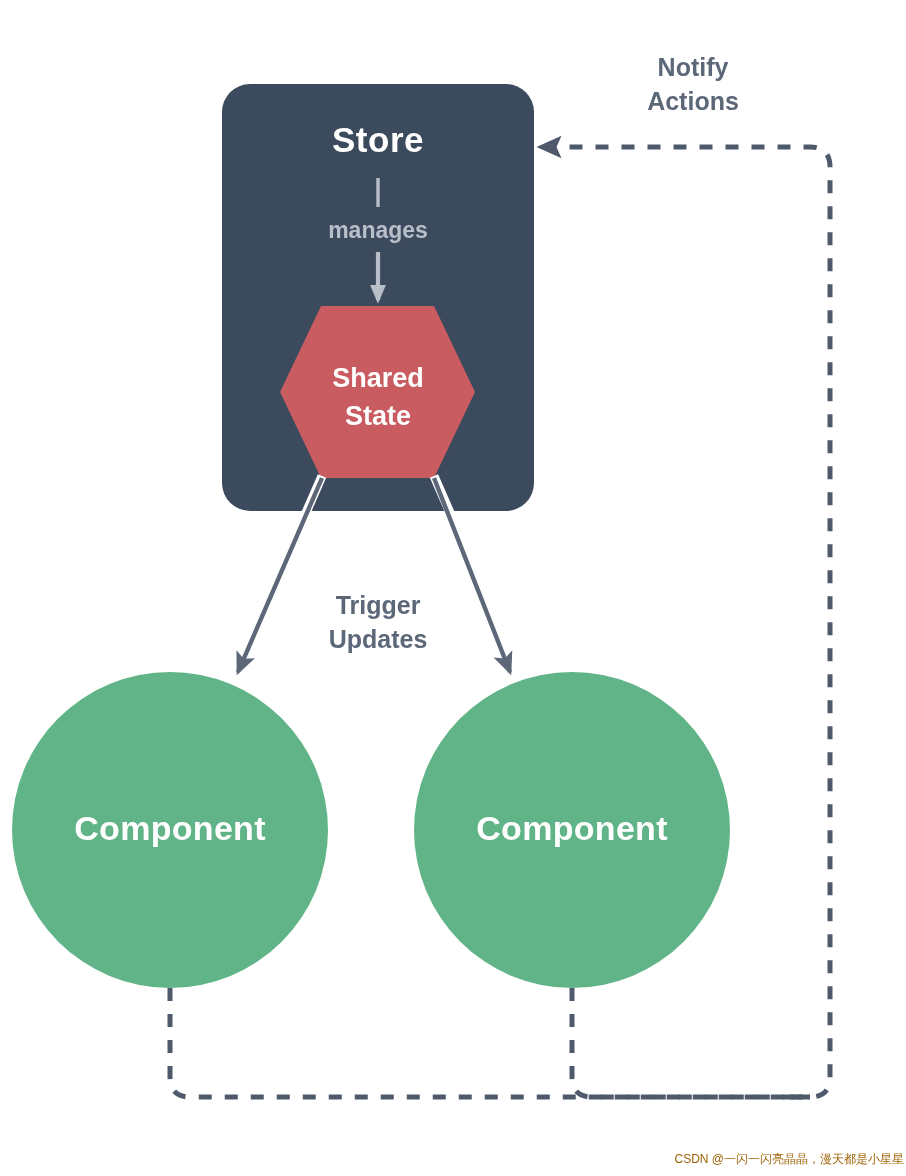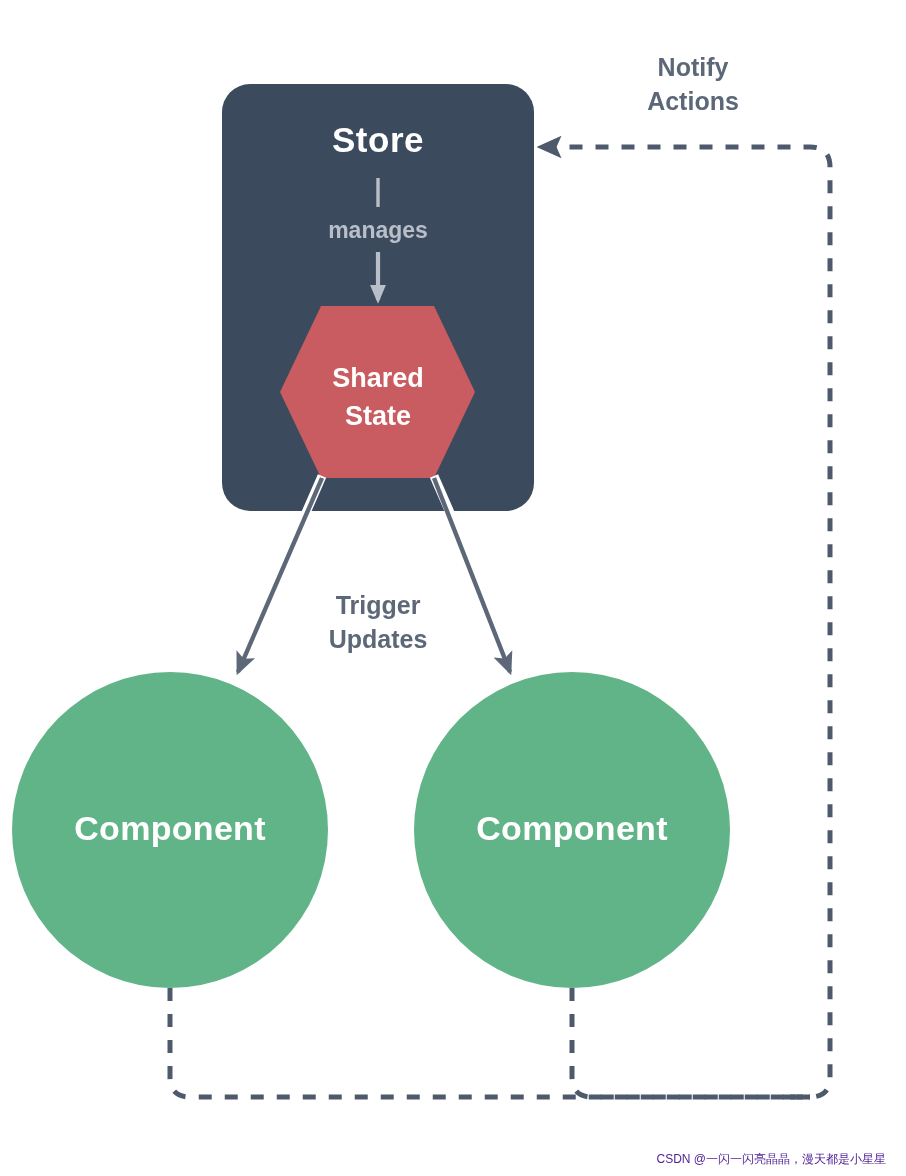--- a/index.html
+++ b/index.html
@@ -49,24 +49,24 @@
     fill: #ffffff;
     letter-spacing: 0.3px;
   }
   .label-edge {
     font-size: 25px;
     fill: #5c6778;
     font-weight: bold;
   }
   .watermark {
     position: absolute;
-    right: 20px;
+    right: 2px;
     bottom: 8px;
     font-size: 12px;
-    color: #4c1d95;
+    color: #a16207;
     font-family: "Liberation Sans", sans-serif;
     white-space: nowrap;
   }
 </style>
 </head>
 <body>
 
 <div id="canvas">
 
   <svg id="diagram-svg" viewBox="0 0 906 1176">

